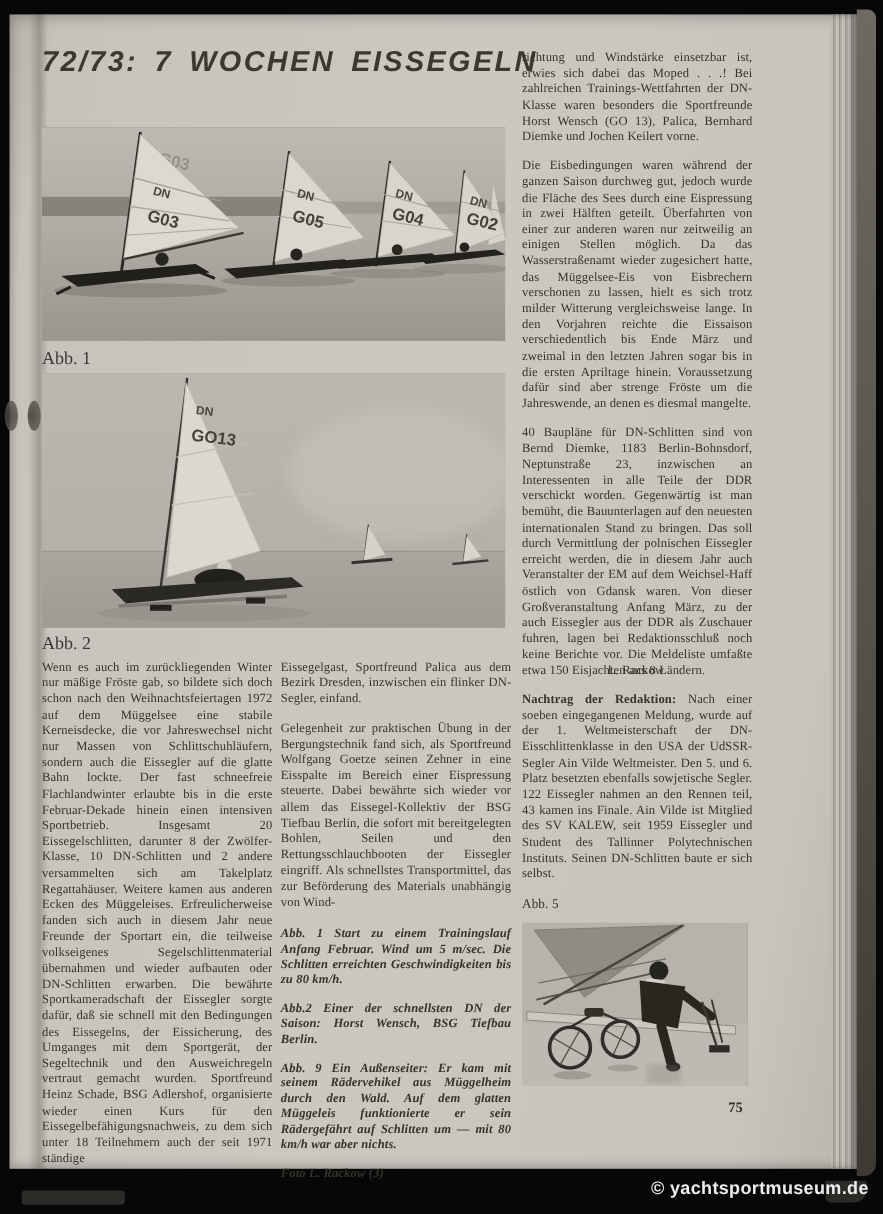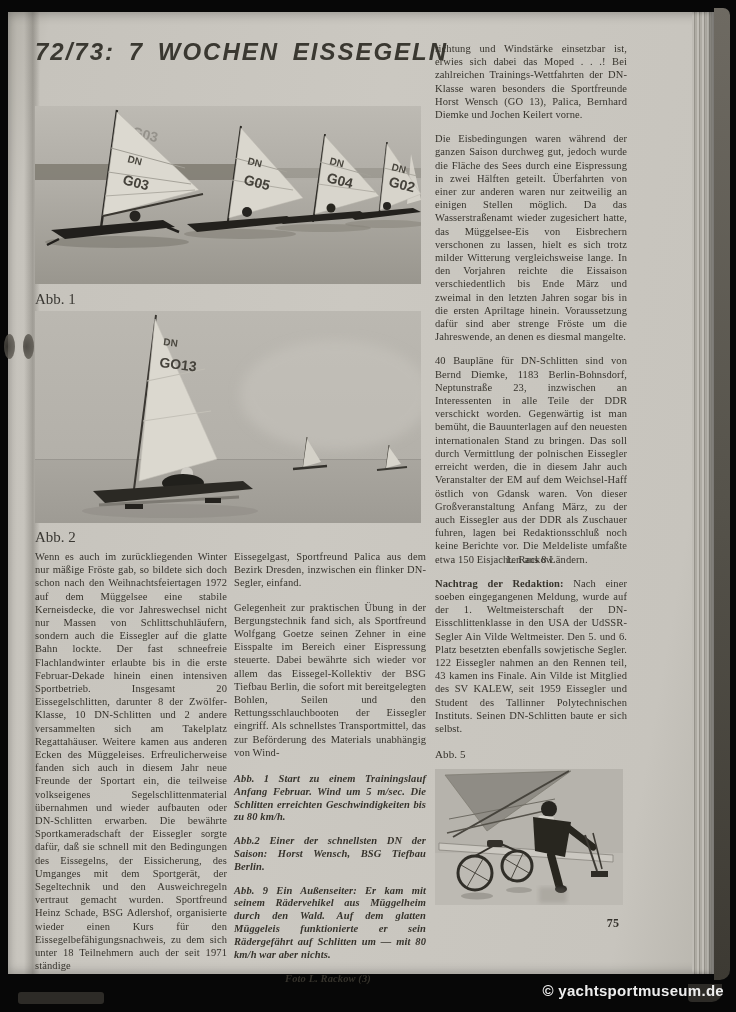--- a/index.html
+++ b/index.html
@@ -43,21 +43,21 @@
     font-size:24px; letter-spacing:2px; word-spacing:5px; color:#3a3831;font-style:italic;
   }
   .col {
     position:absolute; width:192px; font-size:10.5px; line-height:13.2px;
     text-align:justify; color:#36332c; letter-spacing:.1px;
   }
   .col p { margin:0 0 11px 0; }
   .col p.tight { margin:0; }
   .abb-label { position:absolute; font-size:15px; color:#3a3833; }
   .cap { font-style:italic; font-weight:bold; line-height:12.8px; margin:0 0 9px 0; }
-  .credit { font-style:italic; font-weight:bold; text-align:center; padding-right:4px; }
+  .credit { font-style:italic; font-weight:bold; text-align:left; padding-right:4px; }
   .byline { text-align:center; margin-top:-13.2px; margin-bottom:11px; padding-right:2px; }
   .lead-in { font-weight:bold; }
   .fig3-label { margin:13px 0 8px 0; font-size:11px; }
   .page-number { text-align:right; padding-right:8px; margin-top:12px; font-weight:bold; font-size:12px; color:#34312b; }
 
   
   .photo { position:absolute; box-shadow: inset 0 0 12px rgba(40,38,32,.25); background:#aeaba4; }
   .photo svg { display:block; }
   #photo1 { left:27px; top:94px;  width:386px; height:178px; }
   #photo2 { left:27px; top:299px; width:386px; height:212px; }

